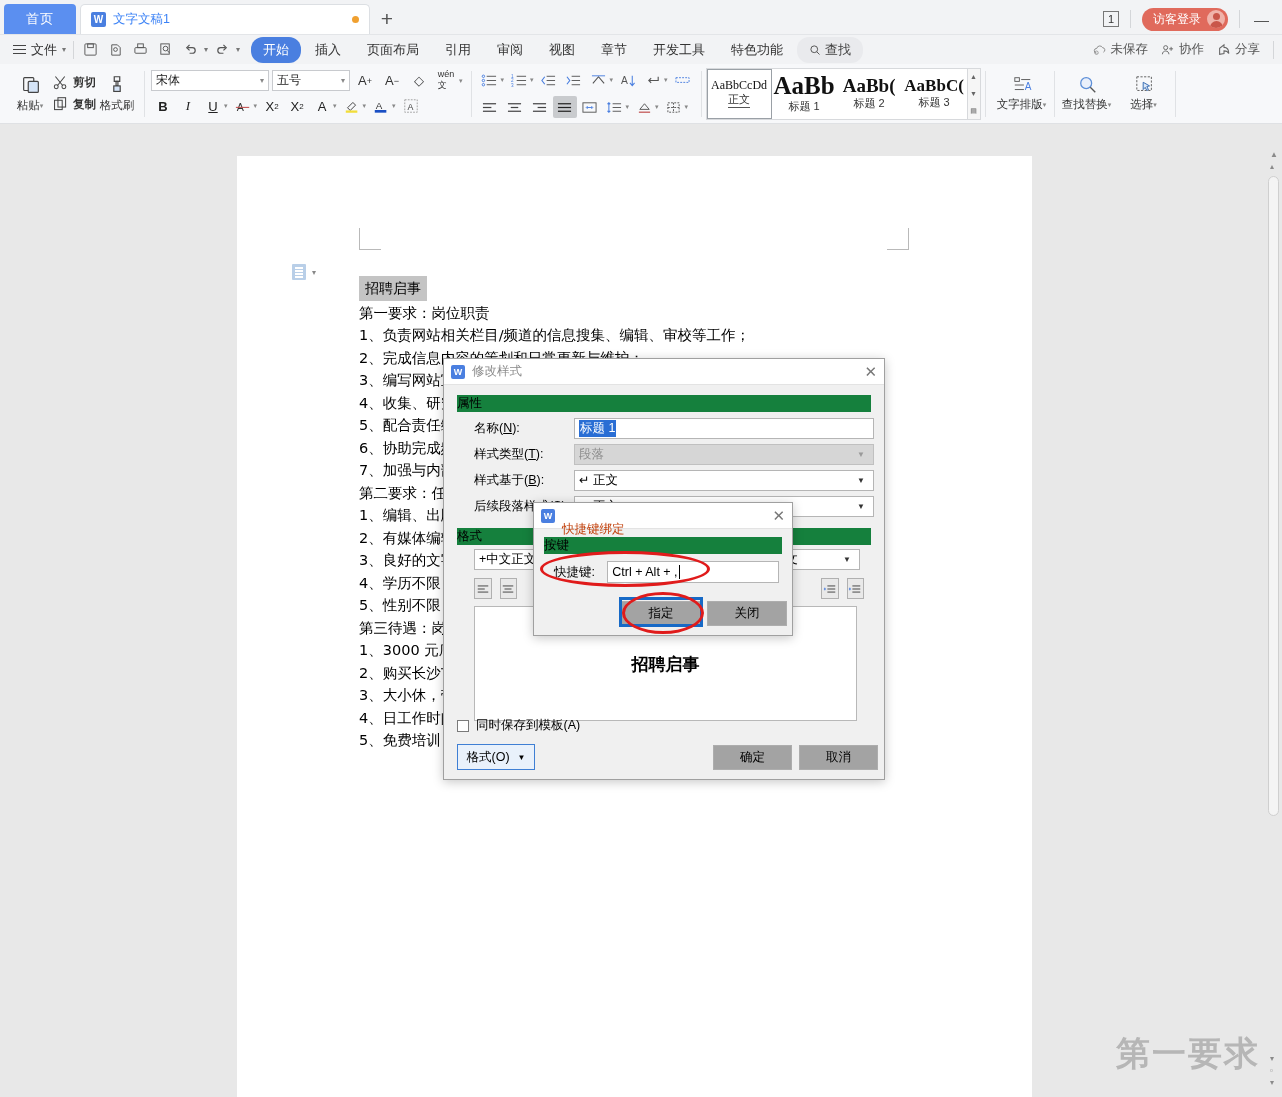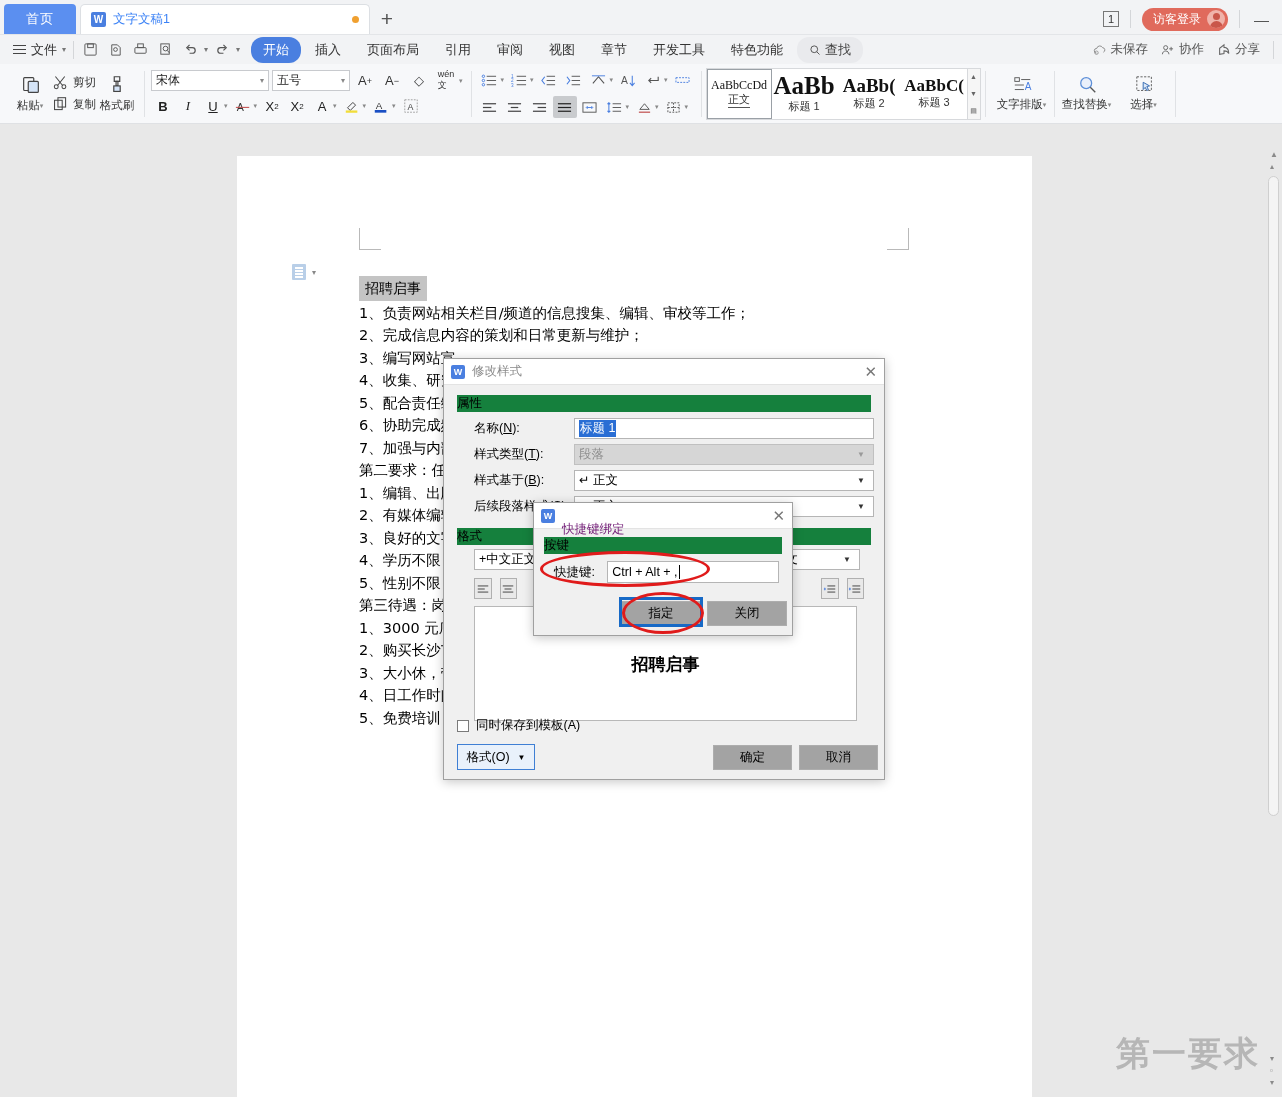--- a/index.html
+++ b/index.html
@@ -64,21 +64,21 @@
 
   
   .toolbar { height:60px; background:#f7f8fa; display:flex; align-items:center;
              border-bottom:1px solid #dfe1e4; padding-left:4px; }
   .tgroup { display:flex; align-items:center; height:56px; padding:0 6px; }
   .tsep { width:1px; height:46px; background:#e0e2e5; }
   .big-btn { display:flex; flex-direction:column; align-items:center; justify-content:center;
              width:42px; height:52px; gap:2px; }
   .big-btn .lbl { font-size:11.5px; color:#333; display:flex; align-items:center; gap:2px; }
   .col2 { display:flex; flex-direction:column; justify-content:center; gap:5px; height:52px; }
-  .minibtn { display:flex; align-items:center; gap:4px; font-size:11.5px; color:#333; }
+  .minibtn { display:flex; align-items:center; gap:4px; font-size:11.5px; color:#333;font-weight:bold; }
   .fontrow { display:flex; align-items:center; gap:3px; }
   .fbox { border:1px solid #c8cace; background:#fff; height:21px; display:flex; align-items:center;
           padding:0 4px; font-size:12px; color:#222; }
   .fbox .dd { margin-left:auto; font-size:8px; color:#888; padding-left:6px; }
   .ficon { width:24px; height:21px; display:flex; align-items:center; justify-content:center;
            font-size:13px; color:#333; }
   .formrow { display:flex; align-items:center; gap:1px; margin-top:4px; }
   .fbtn { width:24px; height:22px; display:flex; align-items:center; justify-content:center;
           font-size:13px; color:#222; }
   .tinycaret { font-size:7px; color:#888; margin-left:-2px; margin-right:2px; }
@@ -592,20 +592,21 @@
     <div class="mark tr"></div>
     <div class="pmark">
       <span class="pic"></span>
       <span class="pc">▾</span>
     </div>
 
     <div class="doctext">
       <div class="dline" style="margin-bottom:1px">
         <span class="dtitle">招聘启事</span>
       </div>
+      <div class="dline">第一要求：岗位职责</div>
       <div class="dline">1、负责网站相关栏目/频道的信息搜集、编辑、审校等工作；</div>
       <div class="dline">2、完成信息内容的策划和日常更新与维护；</div>
       <div class="dline">3、编写网站宣</div>
       <div class="dline">4、收集、研究</div>
       <div class="dline">5、配合责任编</div>
       <div class="dline">6、协助完成频</div>
       <div class="dline">7、加强与内部</div>
       <div class="dline">第二要求：任职</div>
       <div class="dline">1、编辑、出版</div>
       <div class="dline">2、有媒体编辑</div>
@@ -746,21 +747,21 @@
     <span>确定</span>
   </div>
   <div class="sbtn" style="position:absolute; left:355px; top:386px; width:79px; height:25px;">
     <span>取消</span>
   </div>
 </div>
 
 <div class="dlg shortcut">
   <div class="dlg-title">
     <span class="ic">W</span>
-    <span class="tx" style="color:#701a75;margin-top:28px;">快捷键绑定</span>
+    <span class="tx" style="color:#c2410c;margin-top:28px;">快捷键绑定</span>
     <span class="x">✕</span>
   </div>
 
   <div class="grp" style="left:10px; top:42px; right:10px;">
     <div class="grp-line" style="left:32px;"></div>
     <div class="grp-label" style="position:relative; top:-8px;">按键</div>
   </div>
 
   <div class="frow" style="left:20px; top:58px; width:225px;">
     <span class="flabel" style="width:56px">快捷键:</span>

